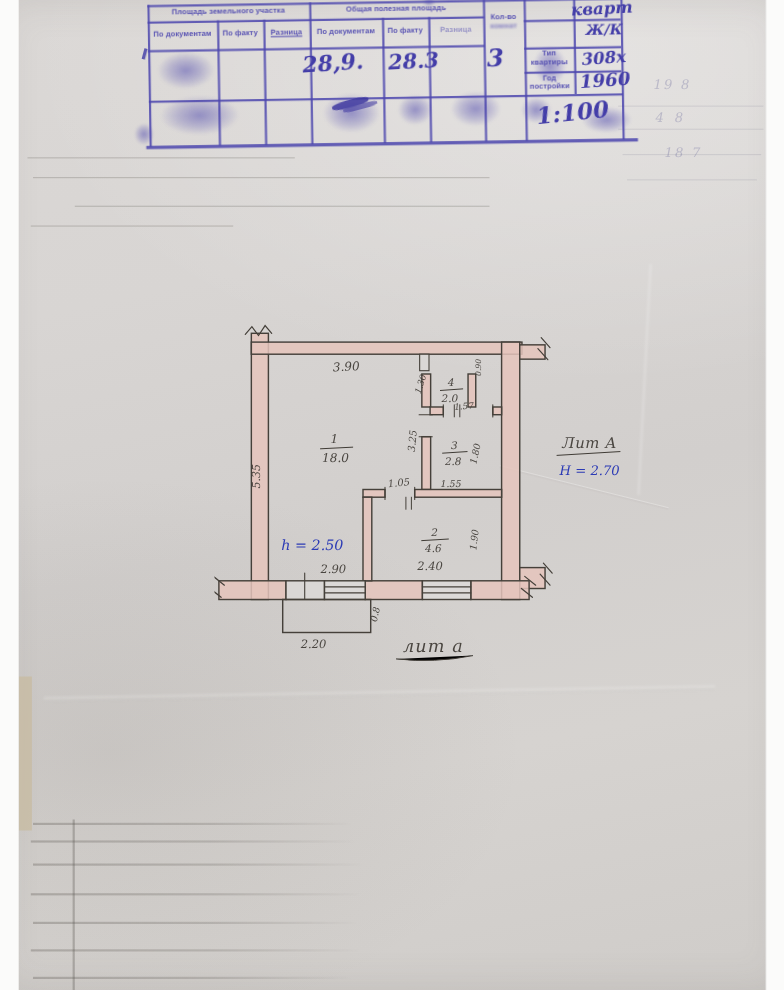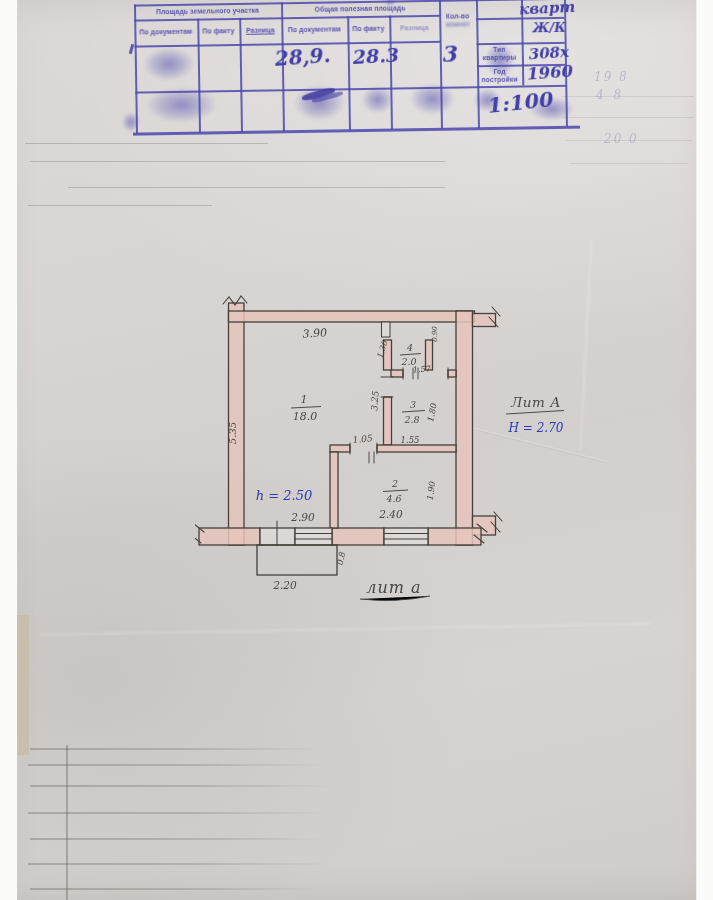--- a/index.html
+++ b/index.html
@@ -73,22 +73,22 @@
   <div class="gbl" style="left:30px;top:838px;width:295px"></div>
   <div class="gbl" style="left:28px;top:863px;width:300px"></div>
   <div class="gbl" style="left:30px;top:888px;width:290px"></div>
   <div class="gbv" style="left:66px;top:745px;height:155px"></div>
 
   <div class="grl" style="left:562px;top:96px;width:132px"></div>
   <div class="grl" style="left:562px;top:117px;width:132px"></div>
   <div class="grl" style="left:566px;top:140px;width:126px"></div>
   <div class="grl" style="left:570px;top:163px;width:118px"></div>
   <div class="gnote" style="left:594px;top:70px">19 8</div>
-  <div class="gnote" style="left:596px;top:88px;letter-spacing:3px">4 8</div>
-  <div class="gnote" style="left:604px;top:132px">20 0</div>
+  <div class="gnote" style="left:596px;top:100px;letter-spacing:3px">4 8</div>
+  <div class="gnote" style="left:604px;top:132px">18 7</div>
 
   <div class="penmark"></div>
   <div class="blob1 sm"></div>
   <div class="blob2 sm"></div>
 
   <div class="stamp">
 
     <i class="ln" style="left:0;top:13px;width:1.8px;height:129px"></i>
     <i class="ln" style="left:63px;top:28px;width:1.6px;height:114px"></i>
     <i class="ln" style="left:105px;top:28px;width:1.6px;height:114px"></i>

